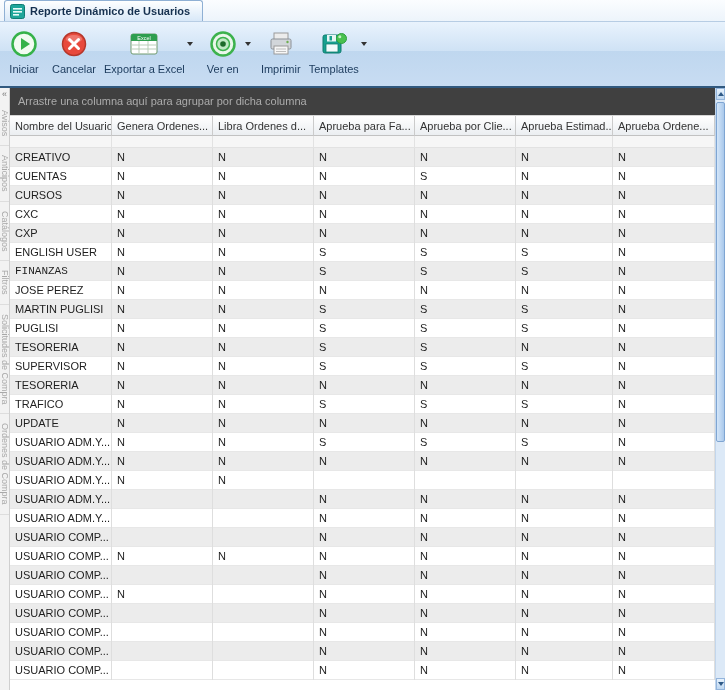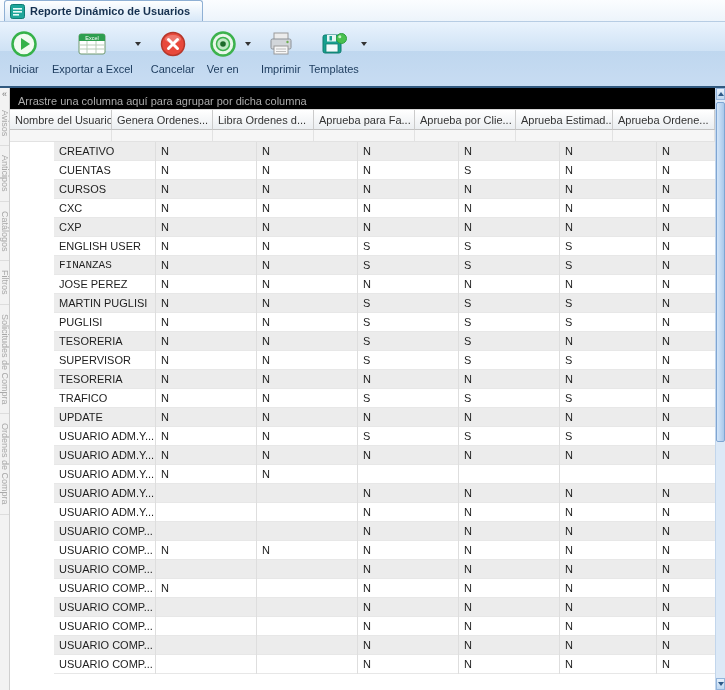--- a/index.html
+++ b/index.html
@@ -28,28 +28,28 @@
   .content { display:flex; height:602px; }
 
   
   .rail { width:10px; background:#f2f2f2; border-right:1px solid #cfcfcf; overflow:hidden; }
   .rail-collapse { font-size:9px; color:#7a7a7a; text-align:center; height:13px; line-height:12px; cursor:pointer; }
   .rail-tab { writing-mode:vertical-rl; font-size:9px; line-height:9px; color:#a8a8a8; padding:9px 0; margin:0 auto;
               border-bottom:1px solid #ddd; white-space:nowrap; cursor:pointer; }
 
   
   .grid-area { width:705px; display:flex; flex-direction:column; overflow:hidden; background:#fff; }
-  .group-panel { height:22px; background:#000000; border-bottom:1px solid #d6d6d6; padding:7px 0 0 8px; color:#ababab; }
+  .group-panel { height:28px; background:#404040; border-bottom:1px solid #d6d6d6; padding:7px 0 0 8px; color:#ababab; }
   .grid-header-row { display:flex; height:20px; }
   .hcell { background:linear-gradient(#ffffff,#ebeef1); border-right:1px solid #cbcbcb; border-bottom:1px solid #c2c2c2;
            padding:4px 0 0 5px; height:20px; color:#333; white-space:nowrap; overflow:hidden; flex-shrink:0; cursor:default; }
   .grid-filter-row { display:flex; height:12px; background:#f6f6f6; border-bottom:1px solid #e2e2e2; }
   .fcell { border-right:1px solid #e2e2e2; height:12px; flex-shrink:0; }
   .grid-body { flex:1; overflow:hidden; }
-  .grow { display:flex; height:19px; background:#fff; border-bottom:1px solid #e7e7e7;margin-left:44px; }
+  .grow { display:flex; height:19px; background:#fff; border-bottom:1px solid #e7e7e7; }
   .grow.alt { background:#ececec; }
   .gcell { padding:3px 0 0 5px; border-right:1px solid #dedede; height:19px; overflow:hidden; white-space:nowrap;
            color:#1e1e1e; flex-shrink:0; }
 
   
   .vscroll { width:10px; background:#dce9f7; border-left:1px solid #c2d6ec; display:flex; flex-direction:column; }
   .sb-btn { height:12px; background:linear-gradient(#e6f1fc,#bed7f1); border:1px solid #94b5dc; display:flex;
             align-items:center; justify-content:center; cursor:pointer; }
   .tri-up { width:0; height:0; border-left:3px solid transparent; border-right:3px solid transparent; border-bottom:4px solid #2f5a87; }
   .tri-down { width:0; height:0; border-left:3px solid transparent; border-right:3px solid transparent; border-top:4px solid #2f5a87; }
@@ -86,45 +86,45 @@
             <path d="M11 8 L20 14 L11 20 Z" fill="#36b24a"></path>
           </svg>
         </span>
         <span class="tb-label">Iniciar</span>
       </div>
     </div>
 
     <div class="tb-btn">
       <div class="tb-main">
         <span class="tb-icon">
+          <svg width="28" height="28" viewBox="0 0 28 28">
+            <circle cx="14" cy="14" r="11.5" fill="#e8493c" stroke="#b5372b" stroke-width="1.5"></circle>
+            <ellipse cx="14" cy="9" rx="8" ry="4" fill="#ffffff" opacity="0.25"></ellipse>
+            <path d="M9.5 9.5 L18.5 18.5 M18.5 9.5 L9.5 18.5" stroke="#fff" stroke-width="3" stroke-linecap="round"></path>
+          </svg>
+        </span>
+        <span class="tb-label">Cancelar</span>
+      </div>
+    </div>
+
+    <div class="tb-btn">
+      <div class="tb-main">
+        <span class="tb-icon">
           <svg width="30" height="28" viewBox="0 0 30 28">
             <rect x="2" y="4" width="26" height="20" rx="2" fill="#ffffff" stroke="#6f9a6f"></rect>
             <path d="M2 6 a2 2 0 0 1 2-2 h22 a2 2 0 0 1 2 2 v5 h-26 z" fill="#2e9e4f"></path>
             <text x="15" y="9.5" font-size="5.5" fill="#ffffff" text-anchor="middle">Excel</text>
             <path d="M2 15 h26 M2 19 h26 M10 11 v13 M19 11 v13" stroke="#b9cdb9" stroke-width="1"></path>
           </svg>
         </span>
         <span class="tb-label">Exportar a Excel</span>
       </div>
       <span class="dd">
           <i class="tri"></i>
         </span>
-    </div>
-
-    <div class="tb-btn">
-      <div class="tb-main">
-        <span class="tb-icon">
-          <svg width="28" height="28" viewBox="0 0 28 28">
-            <circle cx="14" cy="14" r="11.5" fill="#e8493c" stroke="#b5372b" stroke-width="1.5"></circle>
-            <ellipse cx="14" cy="9" rx="8" ry="4" fill="#ffffff" opacity="0.25"></ellipse>
-            <path d="M9.5 9.5 L18.5 18.5 M18.5 9.5 L9.5 18.5" stroke="#fff" stroke-width="3" stroke-linecap="round"></path>
-          </svg>
-        </span>
-        <span class="tb-label">Cancelar</span>
-      </div>
     </div>
 
     <div class="tb-btn">
       <div class="tb-main">
         <span class="tb-icon">
           <svg width="28" height="28" viewBox="0 0 28 28">
             <circle cx="14" cy="14" r="11.5" fill="#eaf7eb" stroke="#3cb24d" stroke-width="2.5"></circle>
             <circle cx="14" cy="14" r="6.5" fill="#bfe9c4" stroke="#3cb24d" stroke-width="1.5"></circle>
             <circle cx="14" cy="14" r="2.8" fill="#1d6b2a"></circle>
           </svg>

